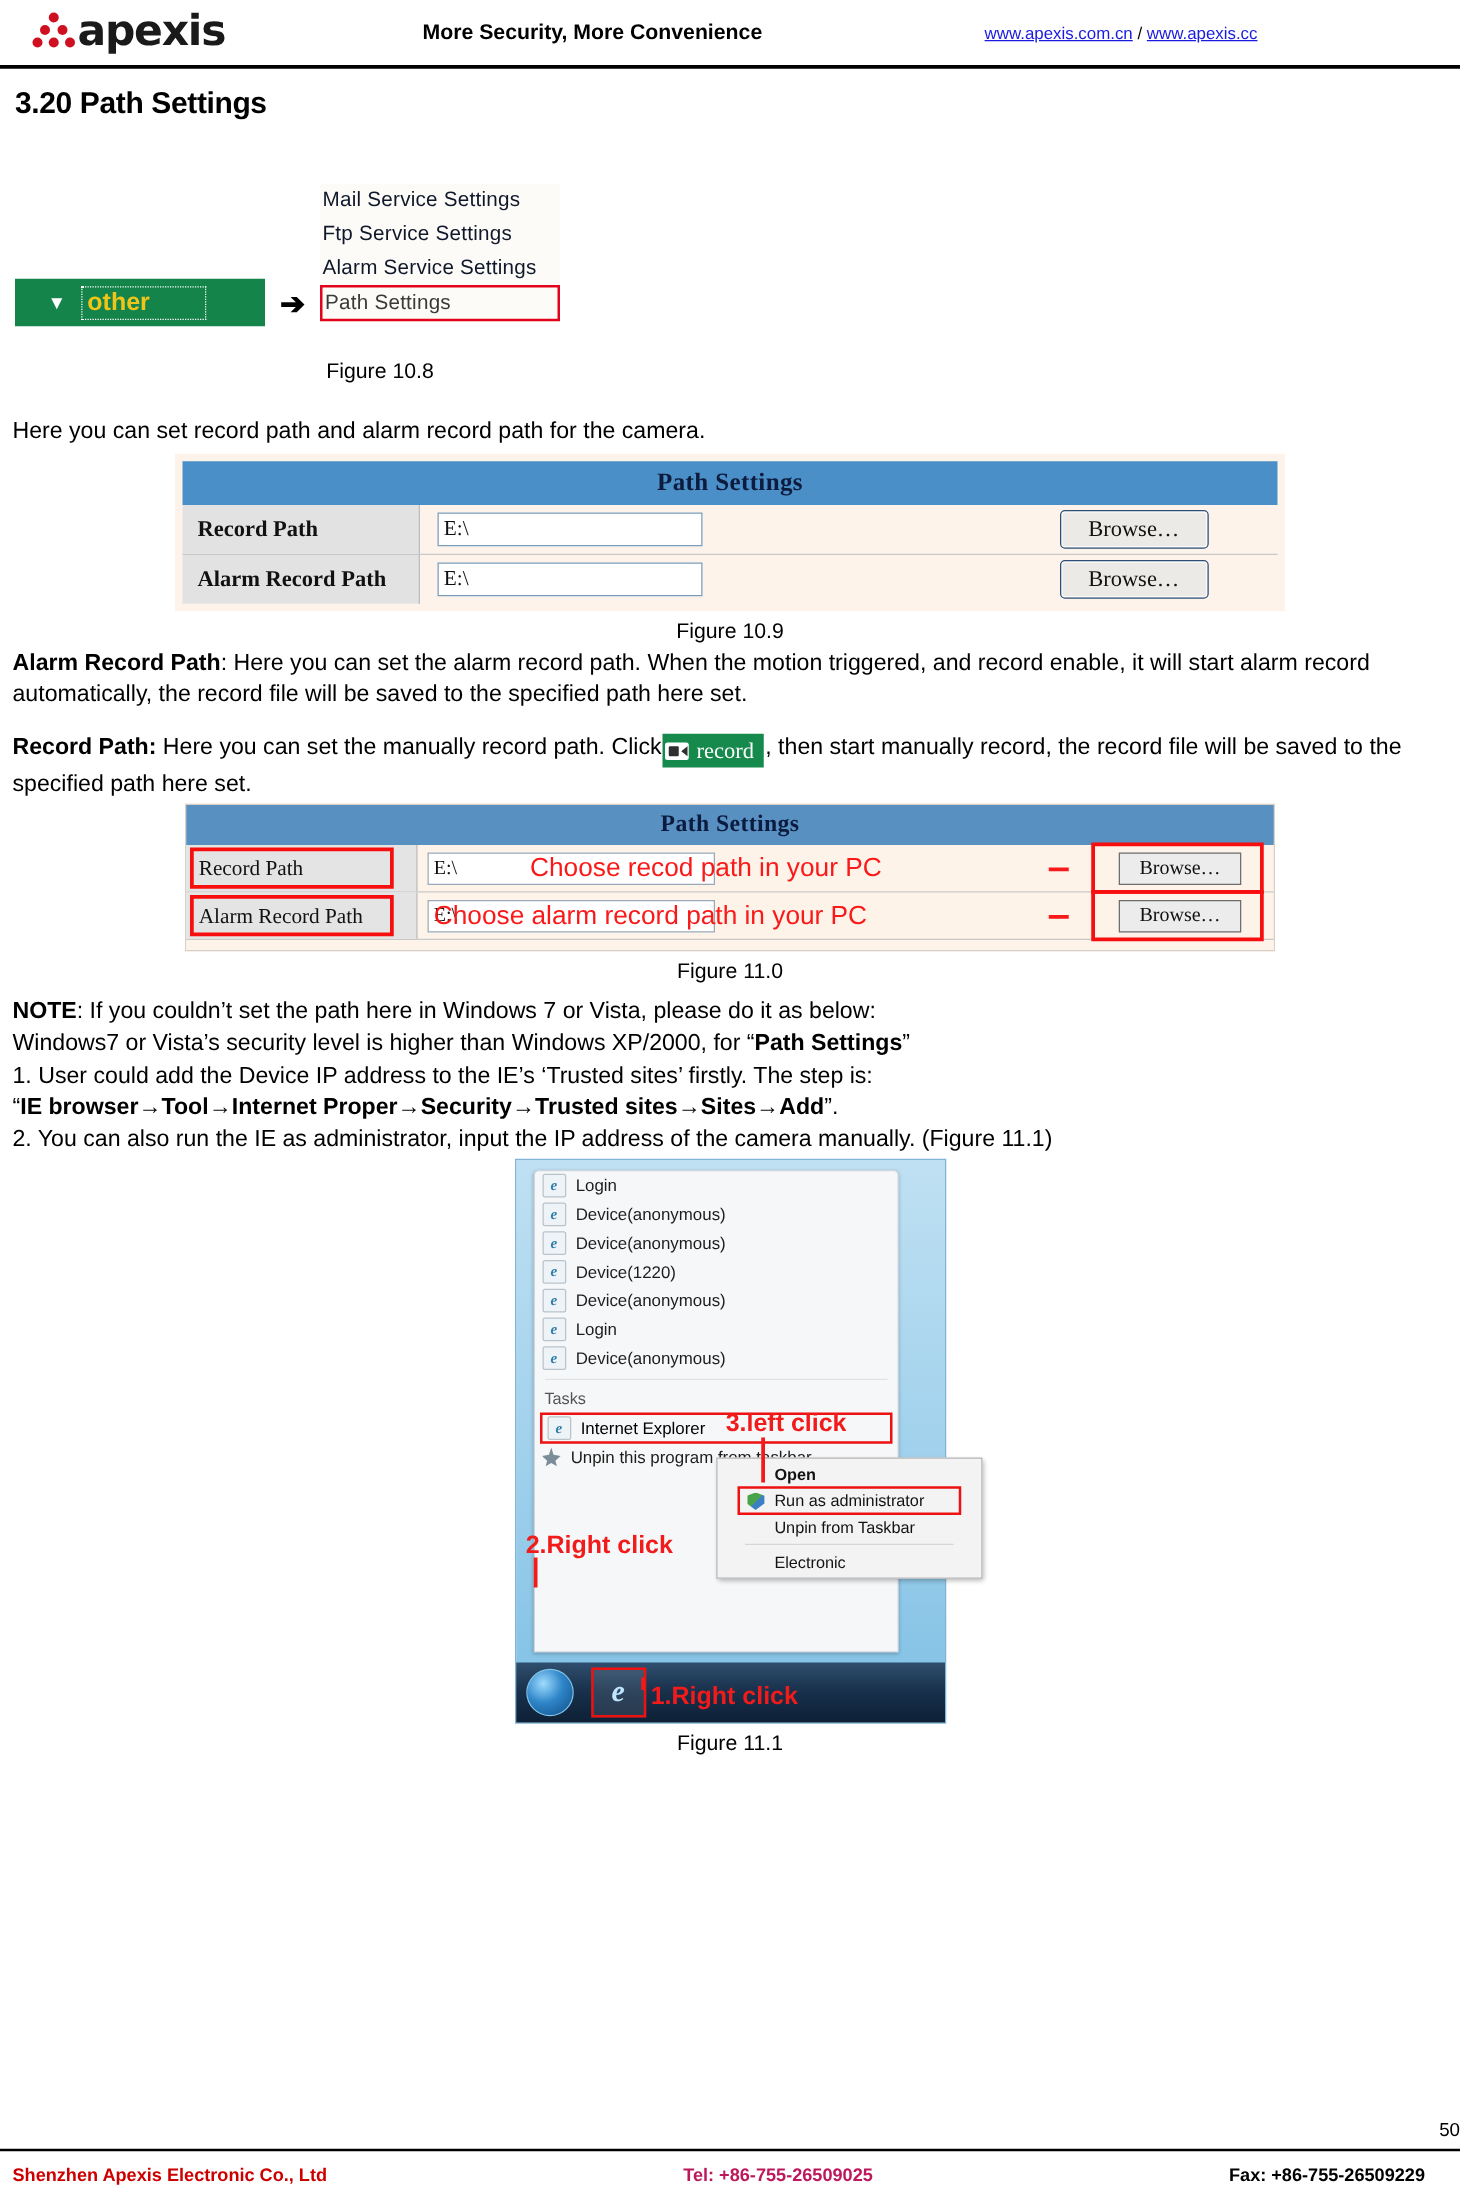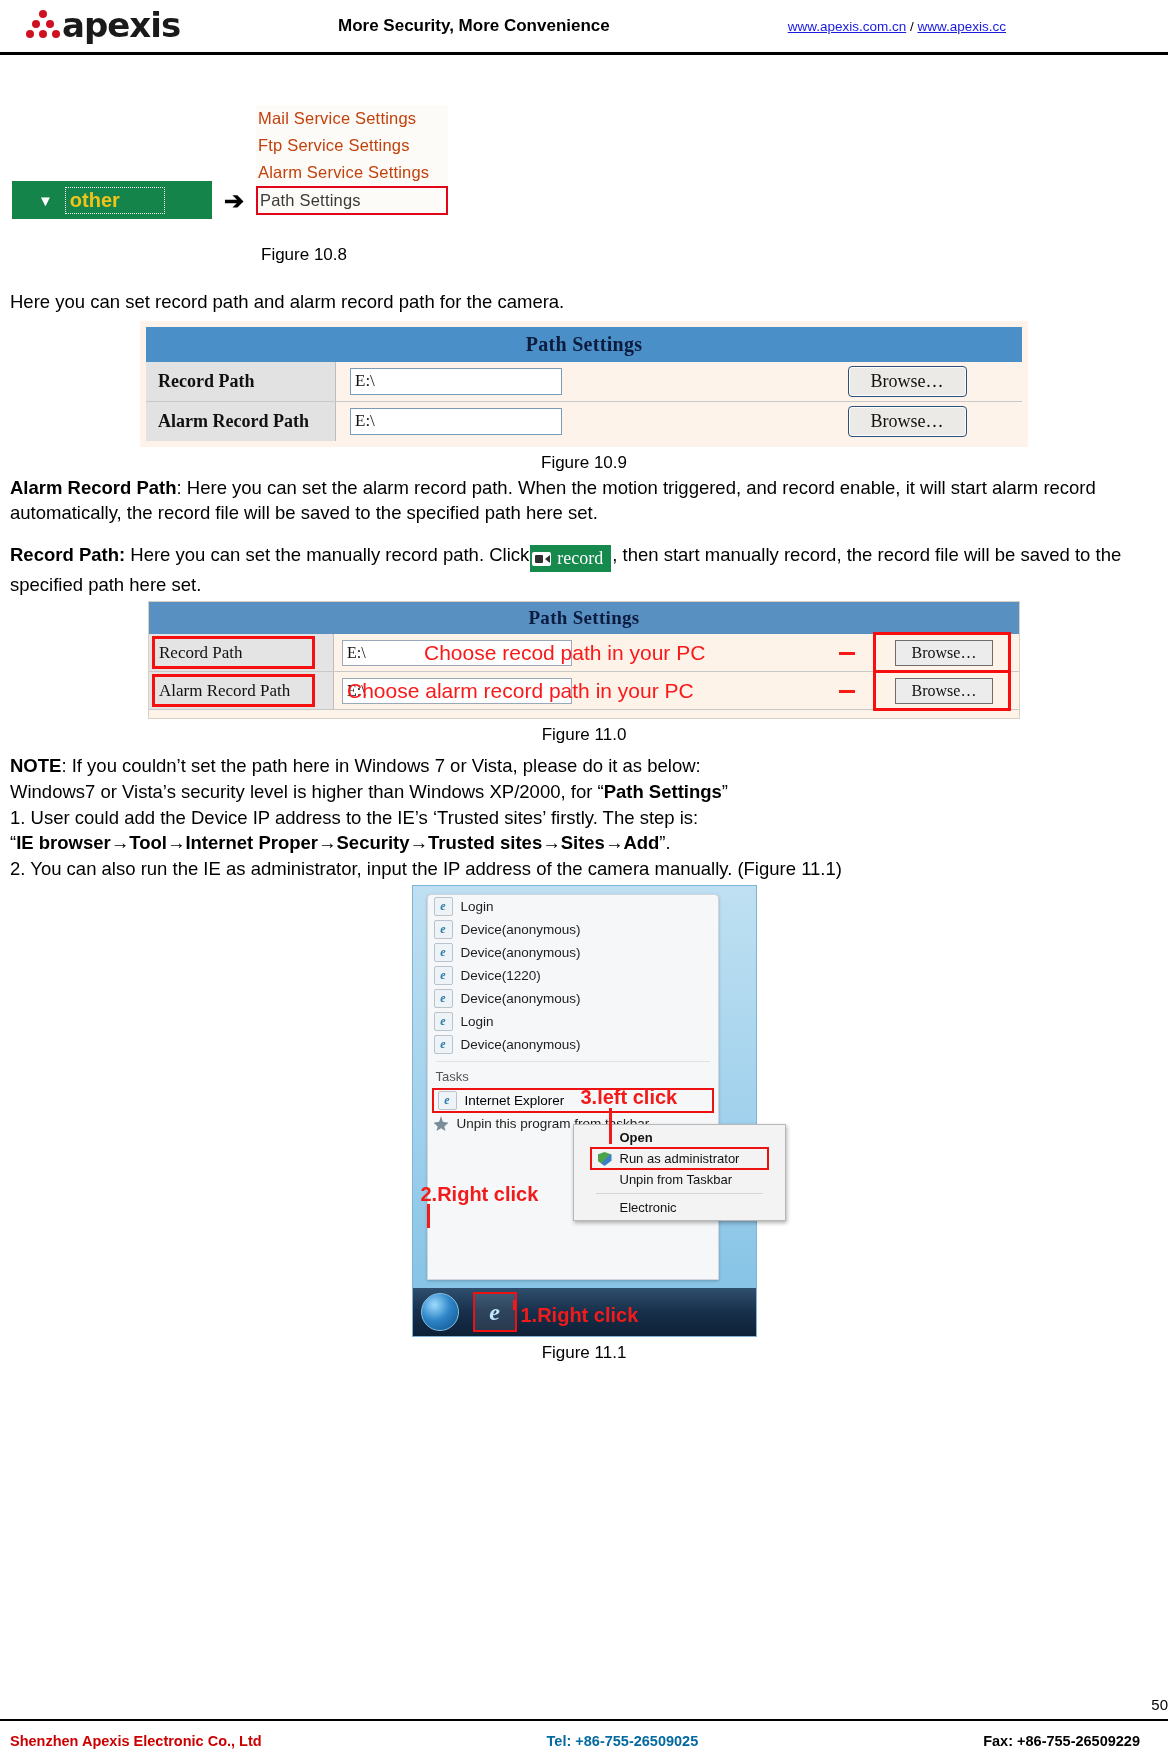--- a/index.html
+++ b/index.html
@@ -152,21 +152,21 @@
   }
   .menu-list {
     position: absolute;
     left: 250px;
     top: 16px;
     width: 192px;
     background: #fdfbf7;
   }
   .menu-list .mitem {
     font-size: 16.5px;
-    color: #c2410c;
+    color: #0f172a;
     padding: 4px 2px;
     white-space: nowrap;
     letter-spacing: .2px;
   }
   .menu-list .mitem.hl {
     border: 2px solid #e2041b;
     color: #3a3a3a;
     padding: 3px 2px;
   }
 
@@ -591,21 +591,21 @@
     left: 0; right: 0;
     bottom: 4px;
     display: flex;
     align-items: center;
     font-size: 14.5px;
     font-weight: bold;
     padding: 0 10px;
     box-sizing: border-box;
   }
   .footer .company { color: #cc0000; }
-  .footer .tel { margin-left: auto; color: #0369a1; }
+  .footer .tel { margin-left: auto; color: #be185d; }
   .footer .fax { margin-left: auto; margin-right: 18px; color: #000; }
 </style>
 </head>
 <body>
 
 <div class="page-header">
   <div class="logo">
     <div class="logo-dots">
       <i class="d1"></i>
         <i class="d2"></i>
@@ -618,20 +618,21 @@
   </div>
   <div class="tagline">More Security, More Convenience</div>
   <div class="header-links">
     <a href="#">www.apexis.com.cn</a><span class="sep"> / </span><a href="#">www.apexis.cc</a>
   </div>
 </div>
 <div class="hrule"></div>
 
 <div class="content">
 
+  <h1 class="section-title">3.20 Path Settings</h1>
 
   <div class="fig108">
     <div class="other-tab">
       <span class="caret">▼</span>
       <span class="label">other</span>
     </div>
     <div class="arrow-right">➔</div>
     <div class="menu-list">
       <div class="mitem">Mail Service Settings</div>
       <div class="mitem">Ftp Service Settings</div>

